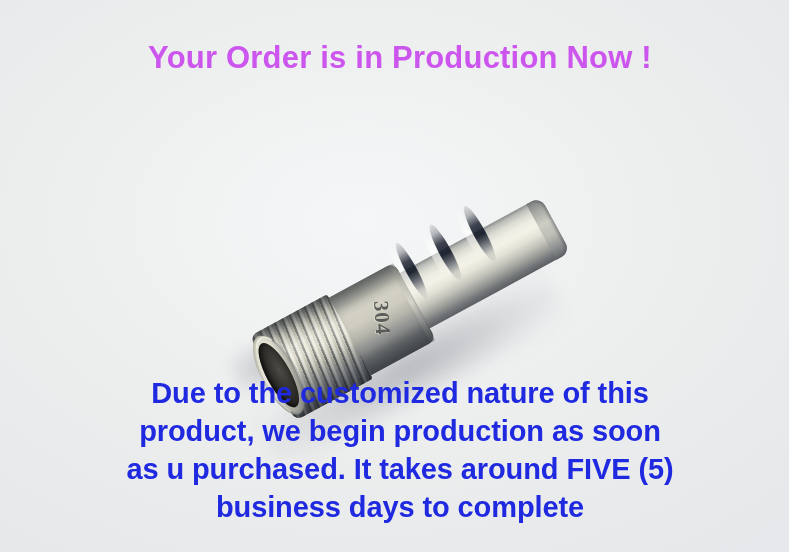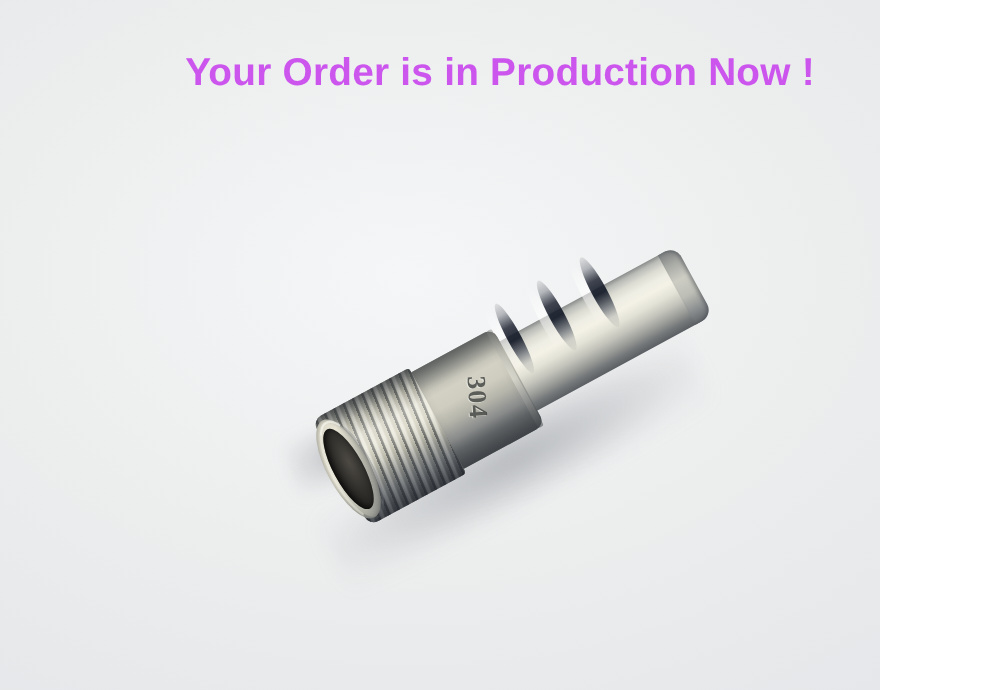--- a/index.html
+++ b/index.html
@@ -6,21 +6,21 @@
     margin: 0;
     padding: 0;
     background: #ffffff;
   }
   body {
     font-family: "Liberation Sans", sans-serif;
   }
 
   #canvas {
     position: relative;
-    width: 704px;
+    width: 789px;
     height: 552px;
     overflow: hidden;
     background: #eceef0;
     background-image:
       radial-gradient(ellipse 620px 420px at 46% 40%, #f5f6f7 0%, #eceded 55%, #e6e7ea 100%);
   }
 
   
   #headline {
     position: absolute;
@@ -383,14 +383,20 @@
       <div class="thread-shaft"></div>
       <div class="thread-lines"></div>
       <div class="thread-shade"></div>
       <div class="bore-outer"></div>
       <div class="bore-inner"></div>
       <div class="bore-rim-hl"></div>
 
     </div>
   </div>
 
+  <div id="message">
+    <div class="line">Due to the customized nature of this</div>
+    <div class="line">product, we begin production as soon</div>
+    <div class="line">as u purchased. It takes around FIVE (5)</div>
+    <div class="line">business days to complete</div>
+  </div>
 
 </div>
 
 </body></html>

